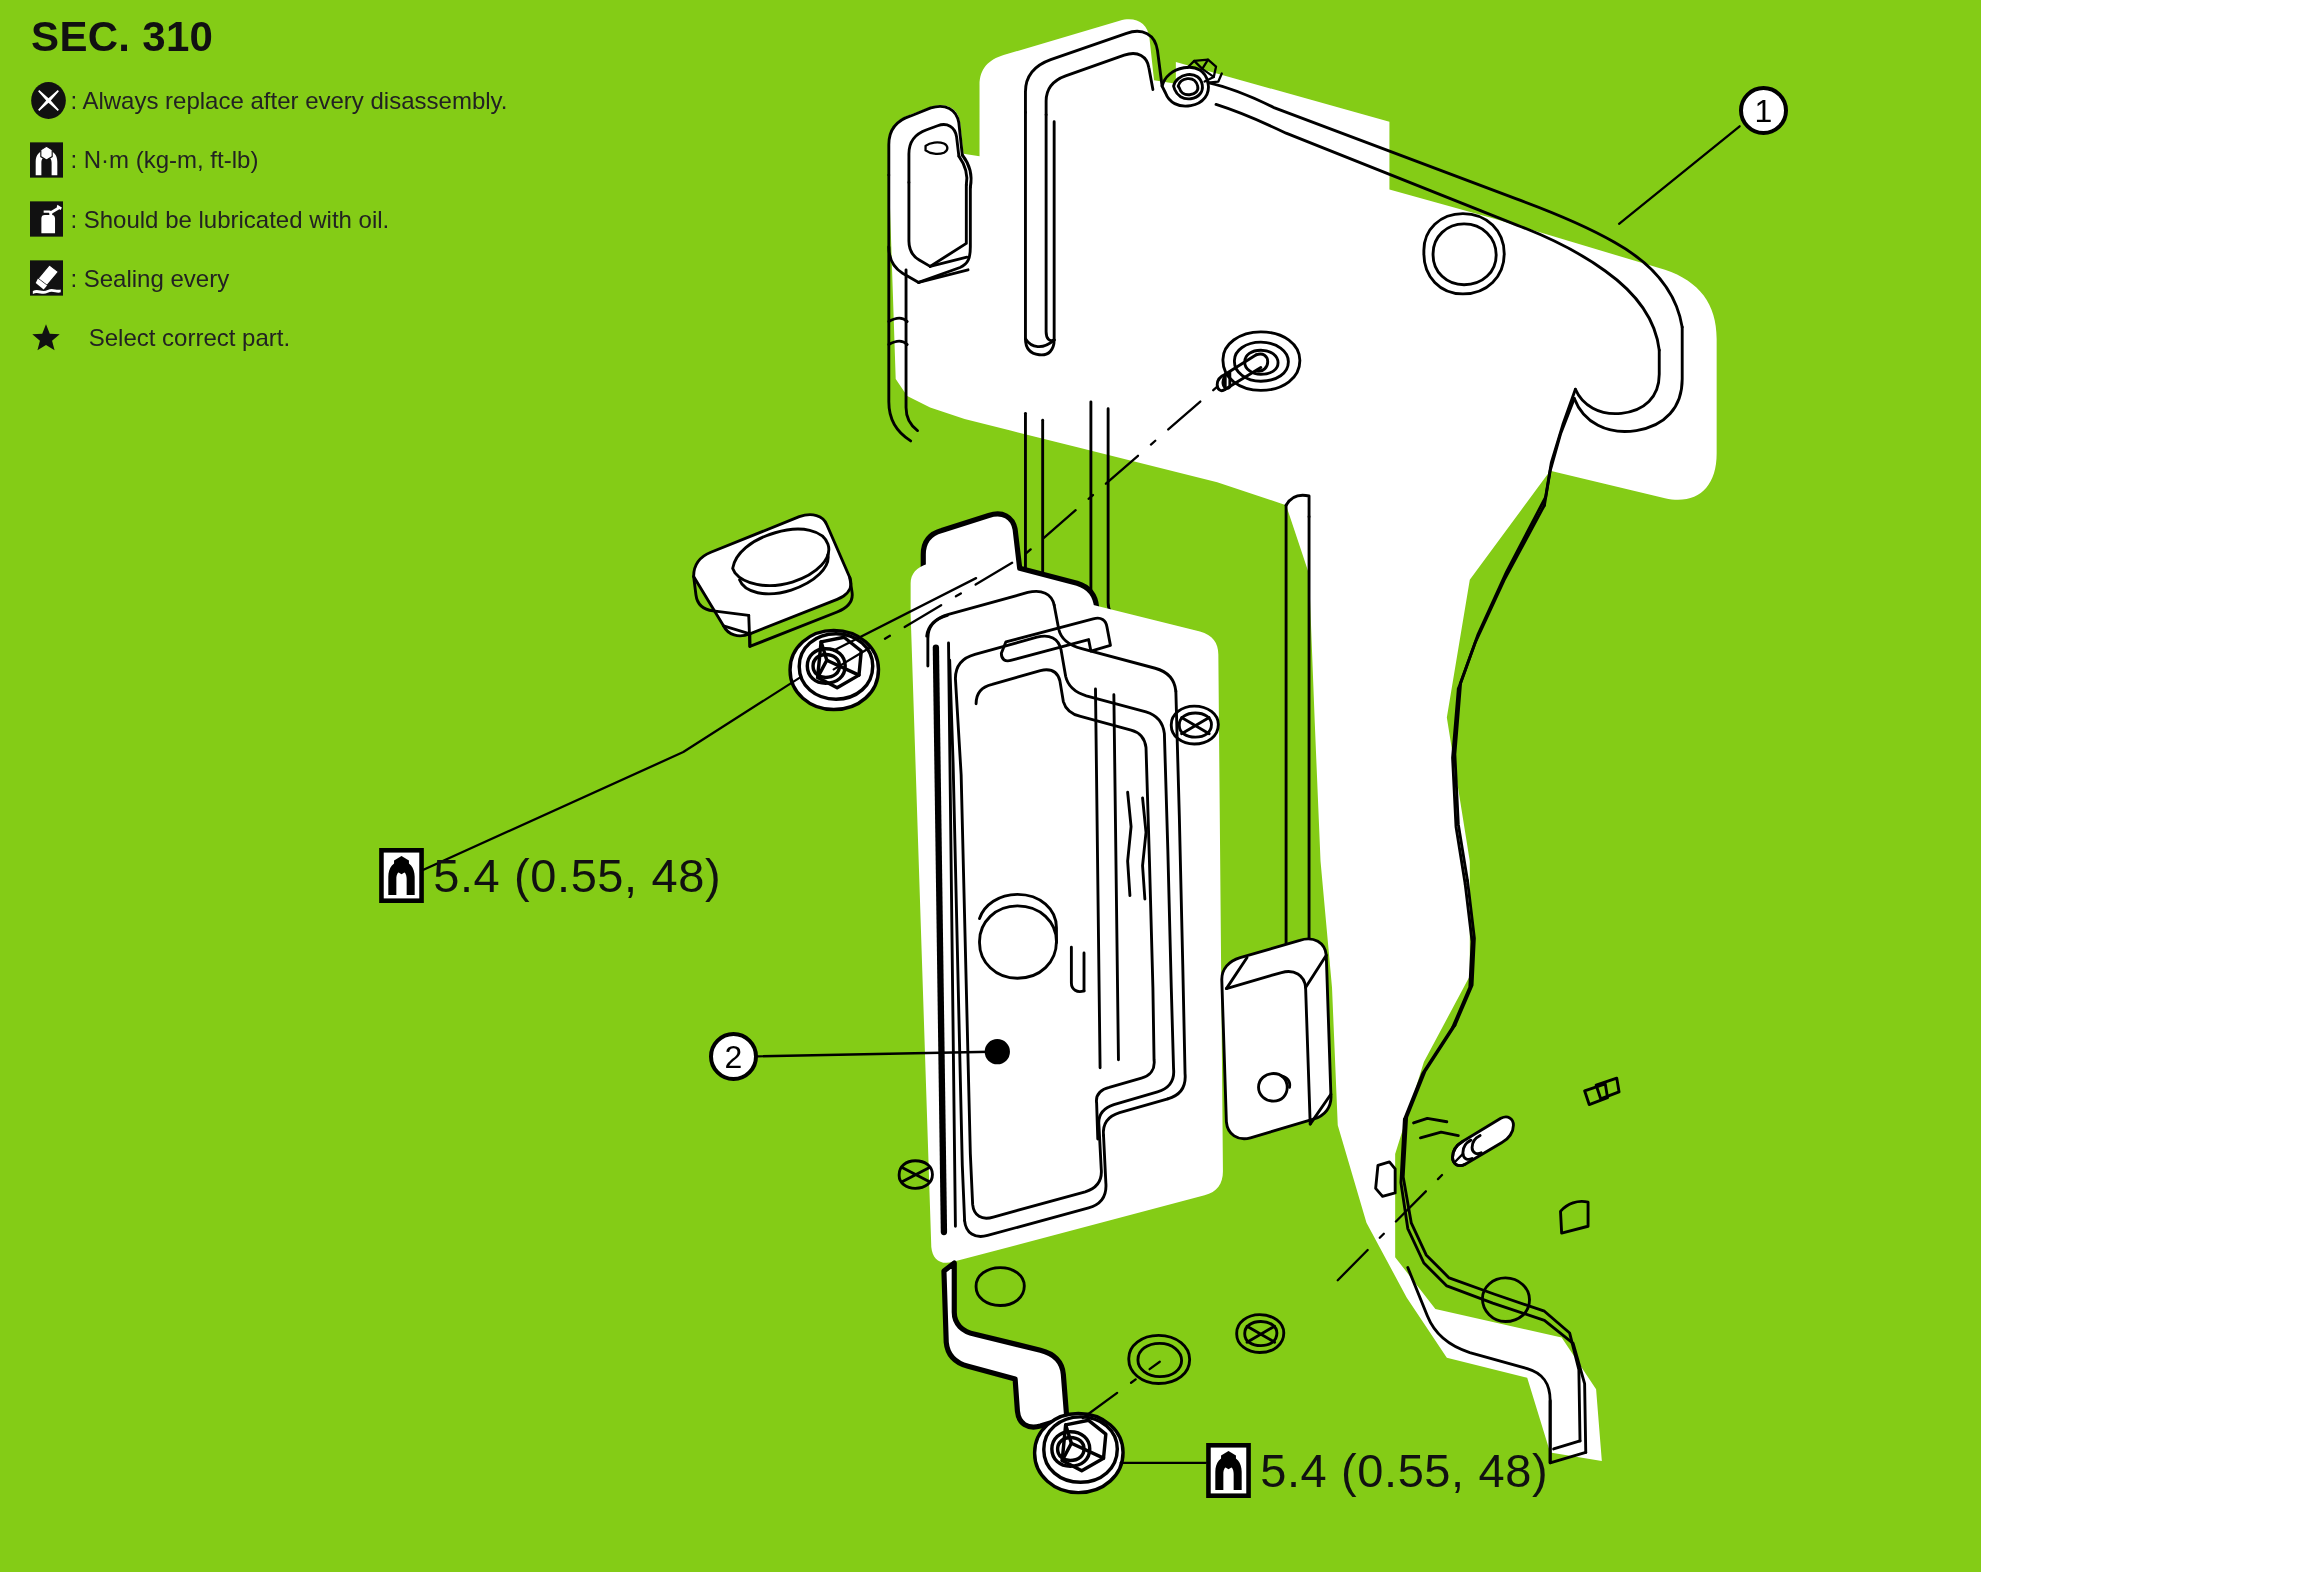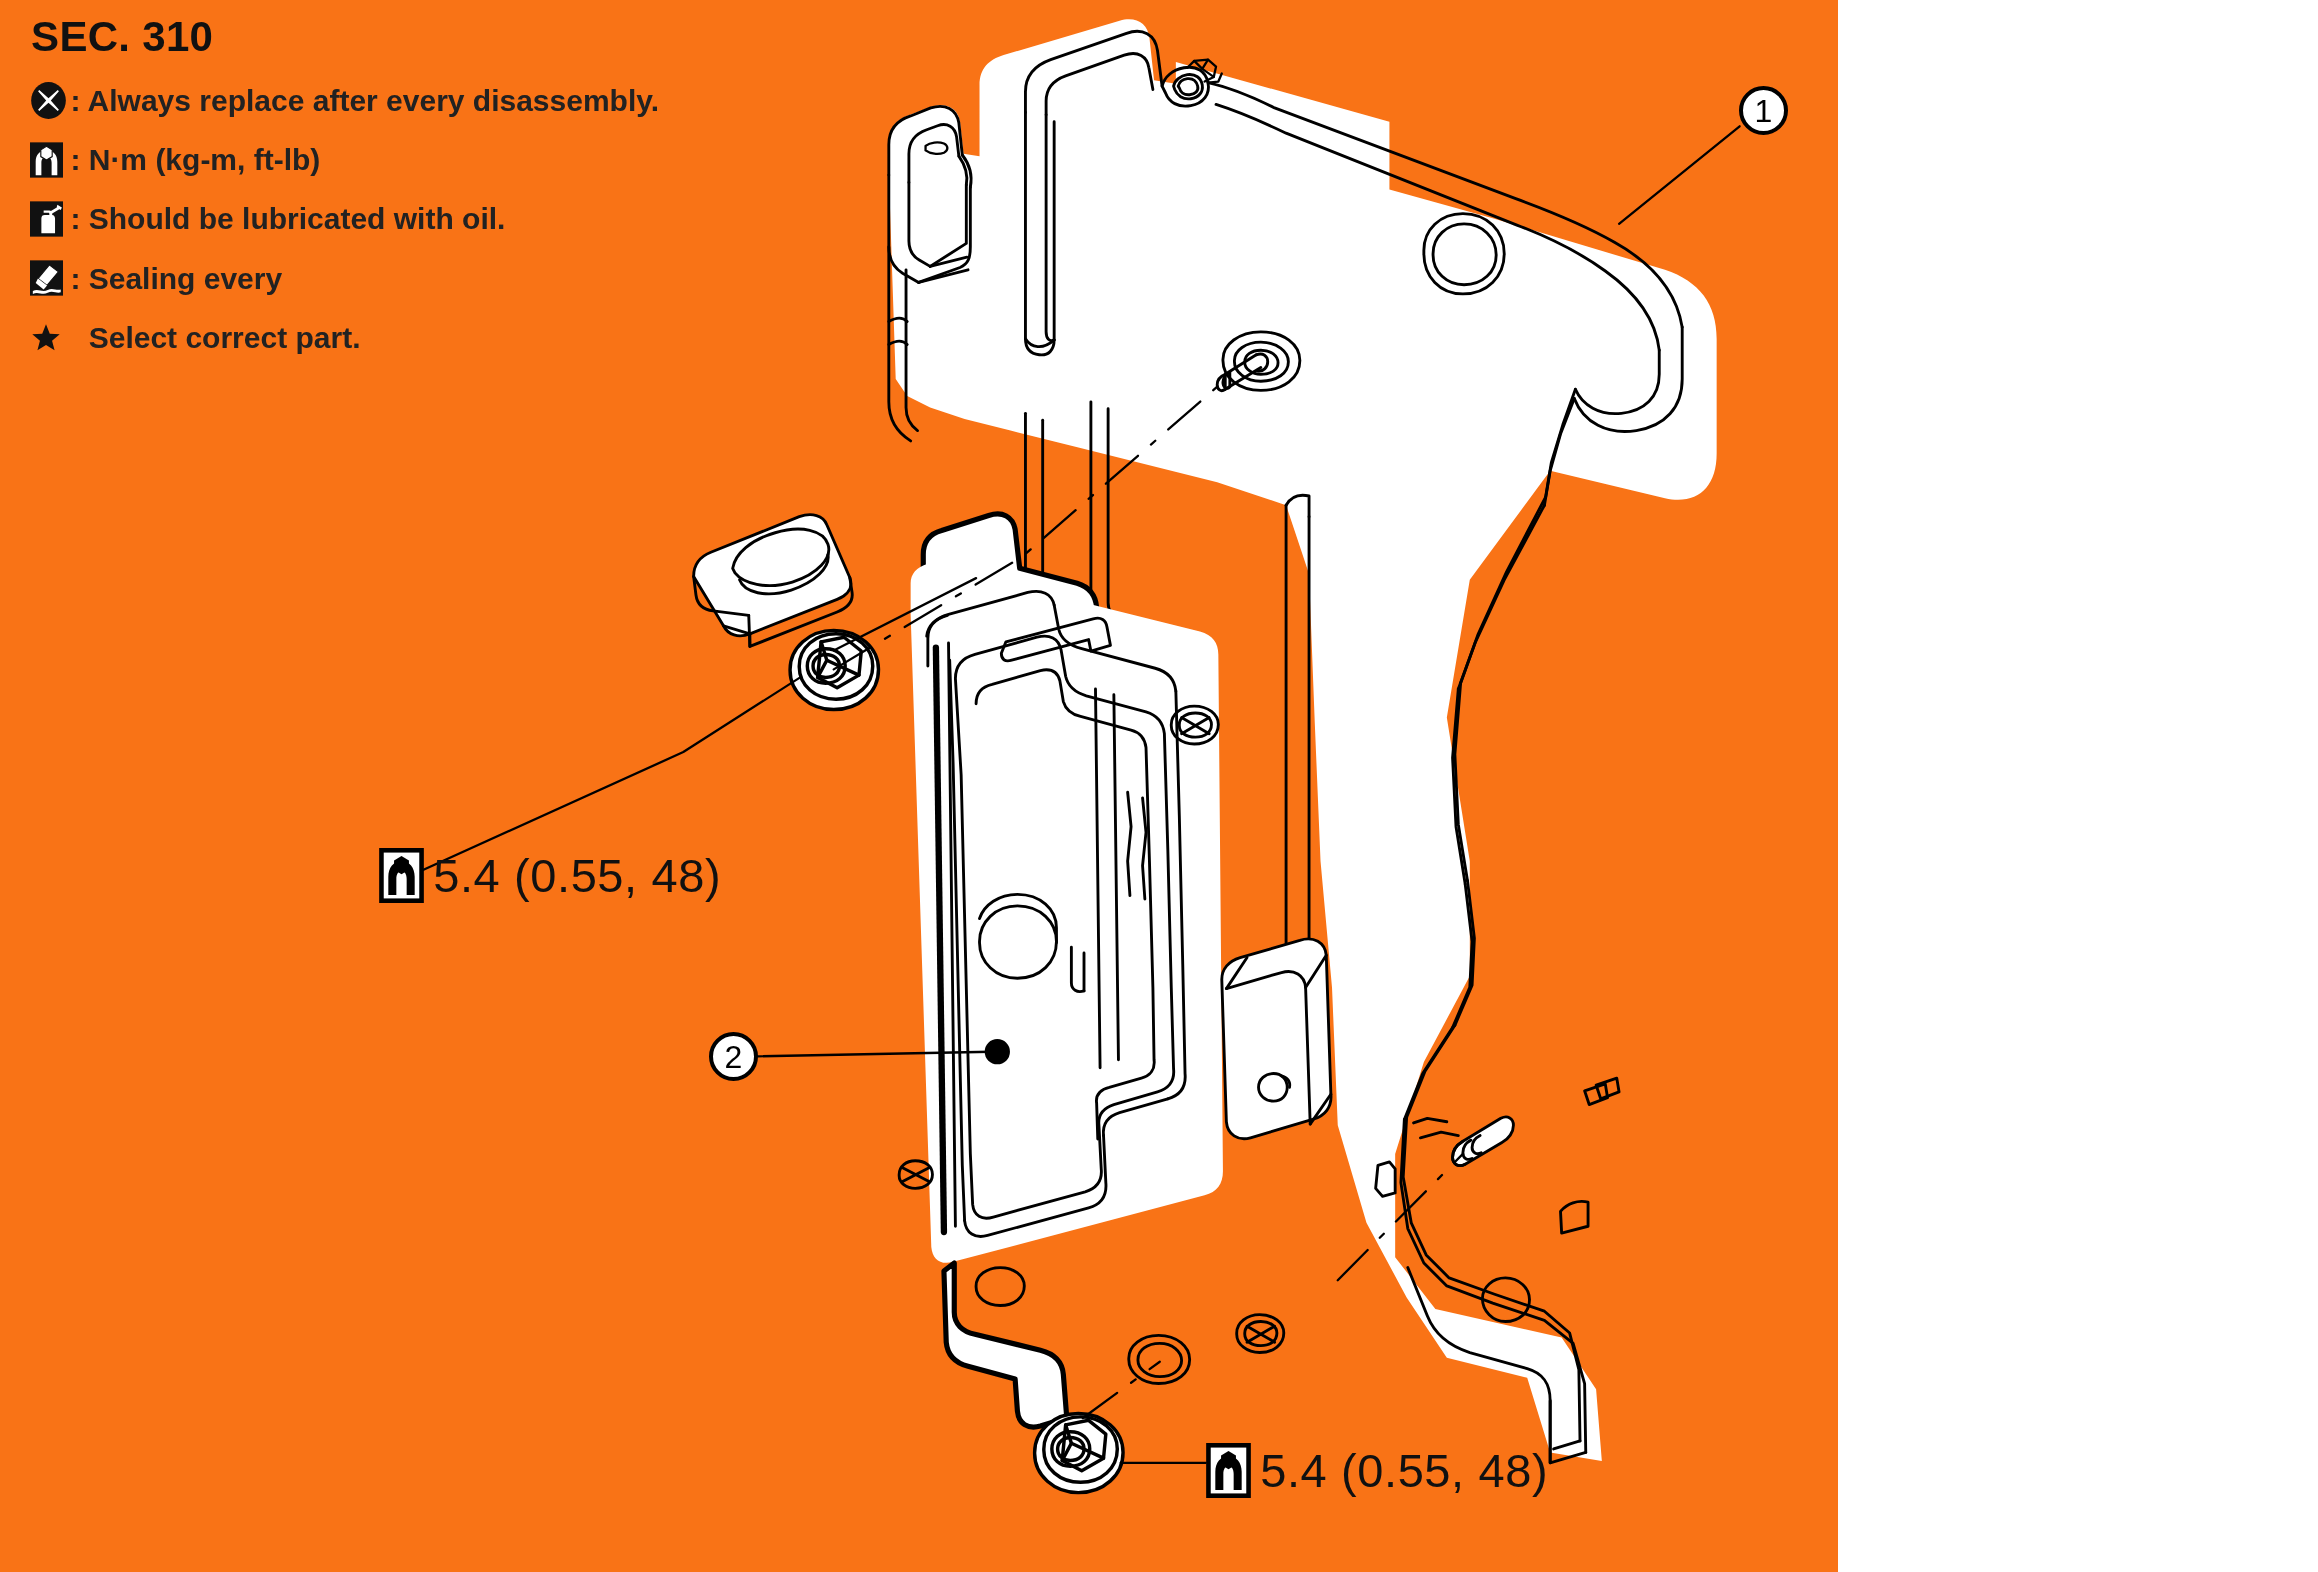--- a/index.html
+++ b/index.html
@@ -3,41 +3,41 @@
 <meta charset="utf-8">
 <title>SEC. 310 Service Diagram</title>
 <style>
   html,body{margin:0;padding:0;background:#ffffff;}
   body{
     width:2319px;height:1573px;position:relative;overflow:hidden;
     font-family:"Liberation Sans","DejaVu Sans",sans-serif;
     color:#1a1a1a;
     -webkit-font-smoothing:antialiased;
   }
-  #sheet{position:absolute;left:0;top:0;width:1838px;height:1573px;background:#f97316;}
+  #sheet{position:absolute;left:0;top:0;width:1981px;height:1573px;background:#84cc16;}
 
   
   #legend{position:absolute;left:30px;top:16px;width:677px;}
   #sec-title{
     font-size:42px;font-weight:bold;letter-spacing:0.3px;
     color:#111;line-height:1;margin:0 0 16px 1.1px;
   }
   .legend-row{
     display:flex;align-items:center;
     height:53px;margin:0 0 6.3px 0;
   }
   .legend-sym{
     width:37px;min-width:37px;height:37px;
     display:flex;align-items:center;justify-content:flex-start;
     margin-right:3.4px;
   }
   .legend-sym svg{display:block;}
   .legend-txt{
-    font-size:30px;line-height:1.05;color:#222;white-space:nowrap;
-    font-weight:700;
+    font-size:24px;line-height:1.05;color:#222;white-space:nowrap;
+    font-weight:400;
   }
   .legend-row.star .legend-sym{width:34px;min-width:34px;}
   .legend-row.star .legend-txt{padding-left:2.3px;margin-left:19px;}
 
   
   #art{position:absolute;left:0;top:0;width:2319px;height:1573px;}
   #art svg{display:block;width:2319px;height:1573px;}
 
   
   .torque{position:absolute;display:flex;align-items:center;}

